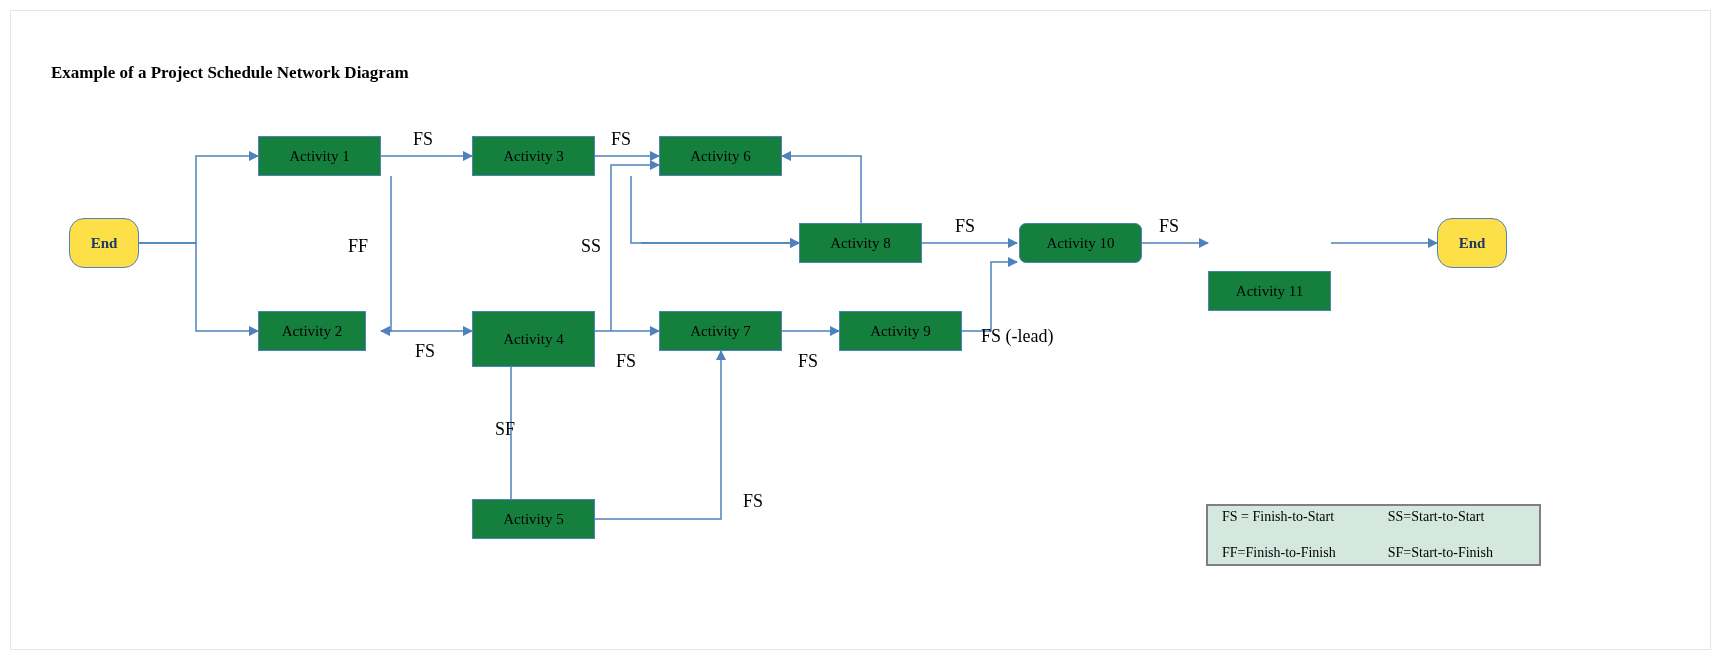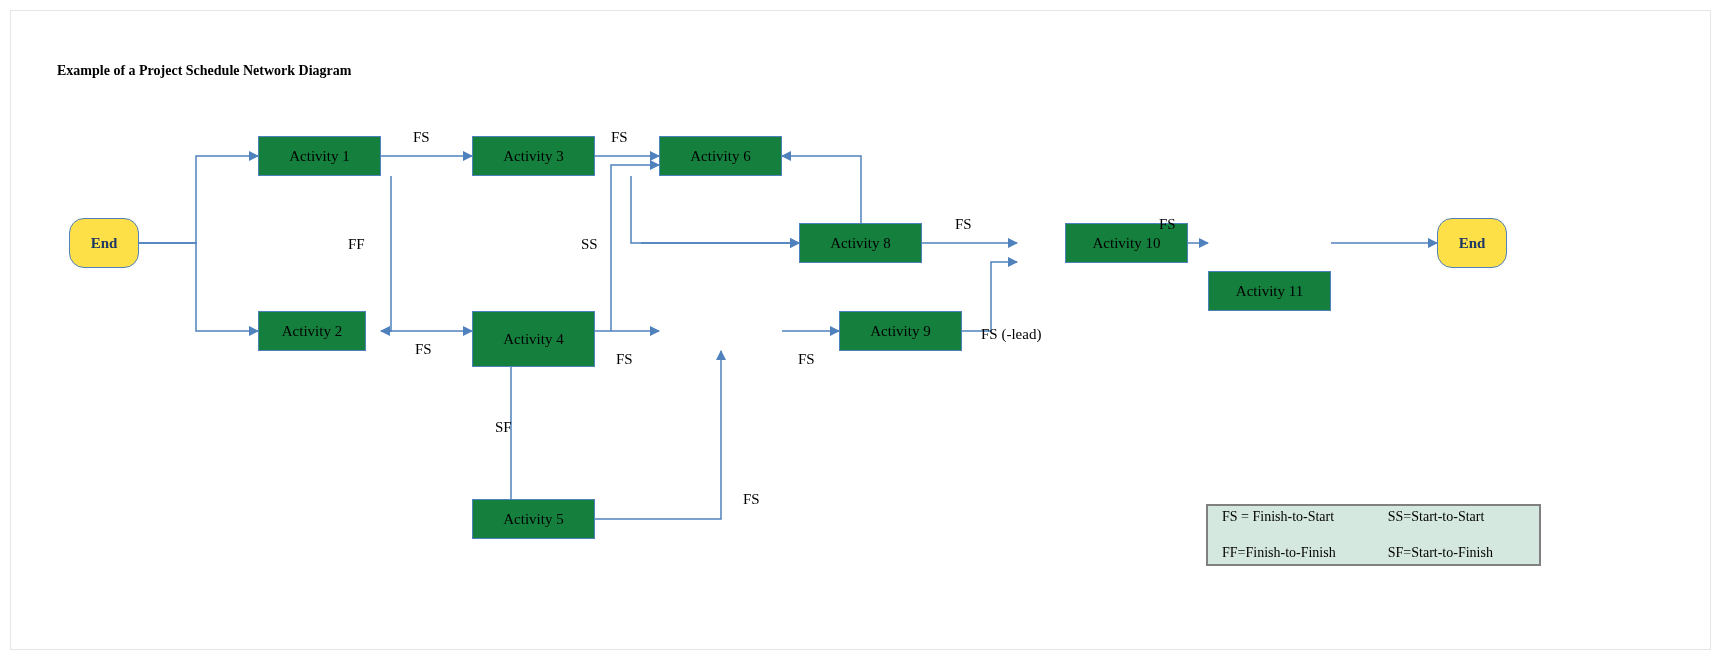--- a/index.html
+++ b/index.html
@@ -15,24 +15,24 @@
     position: absolute;
     left: 10px;
     top: 10px;
     width: 1701px;
     height: 640px;
     border: 1px solid #e5e5e5;
     box-sizing: border-box;
   }
   .title {
     position: absolute;
-    left: 46px;
+    left: 40px;
     top: 52px;
     font-weight: bold;
-    font-size: 14px;
+    font-size: 17px;
   }
   .node {
     position: absolute;
     box-sizing: border-box;
     display: flex;
     align-items: center;
     justify-content: center;
     font-size: 15px;
     background: #15803d;
     border: 1px solid #4f81bd;
@@ -40,21 +40,21 @@
   .terminal {
     background: #fde047;
     border: 1px solid #4f81bd;
     border-radius: 15px;
     font-weight: bold;
     font-size: 15px;
     color: #1f3864;
   }
   .edge-label {
     position: absolute;
-    font-size: 15px;
+    font-size: 18px;
     color: #000;
   }
   .legend {
     position: absolute;
     box-sizing: border-box;
     background: #d5e8df;
     border: 2px solid #808080;
     font-size: 14px;
     padding: 8px 14px;
     display: grid;
@@ -125,23 +125,24 @@
 
   <div class="node terminal" style="left:58px; top:207px; width:70px; height:50px;">End</div>
   <div class="node terminal" style="left:1426px; top:207px; width:70px; height:50px;">End</div>
 
   <div class="node" style="left:247px; top:125px; width:123px; height:40px;">Activity 1</div>
   <div class="node" style="left:247px; top:300px; width:108px; height:40px;">Activity 2</div>
   <div class="node" style="left:461px; top:125px; width:123px; height:40px;">Activity 3</div>
   <div class="node" style="left:461px; top:300px; width:123px; height:56px;">Activity 4</div>
   <div class="node" style="left:461px; top:488px; width:123px; height:40px;">Activity 5</div>
   <div class="node" style="left:648px; top:125px; width:123px; height:40px;">Activity 6</div>
+  <div class="node" style="left:648px; top:300px; width:123px; height:40px;">Activity 7</div>
   <div class="node" style="left:788px; top:212px; width:123px; height:40px;">Activity 8</div>
   <div class="node" style="left:828px; top:300px; width:123px; height:40px;">Activity 9</div>
-  <div class="node" style="left:1054px; top:212px; width:123px; height:40px;">Activity 10</div>
+  <div class="node" style="left:1008px; top:212px; width:123px; height:40px;border-radius:7px;">Activity 10</div>
   <div class="node" style="left:1197px; top:212px; width:123px; height:40px;margin-top:48px;">Activity 11</div>
 
   <div class="edge-label" style="left:402px; top:118px;">FS</div>
   <div class="edge-label" style="left:600px; top:118px;">FS</div>
   <div class="edge-label" style="left:337px; top:225px;">FF</div>
   <div class="edge-label" style="left:570px; top:225px;">SS</div>
   <div class="edge-label" style="left:404px; top:330px;">FS</div>
   <div class="edge-label" style="left:605px; top:340px;">FS</div>
   <div class="edge-label" style="left:484px; top:408px;">SF</div>
   <div class="edge-label" style="left:732px; top:480px;">FS</div>

